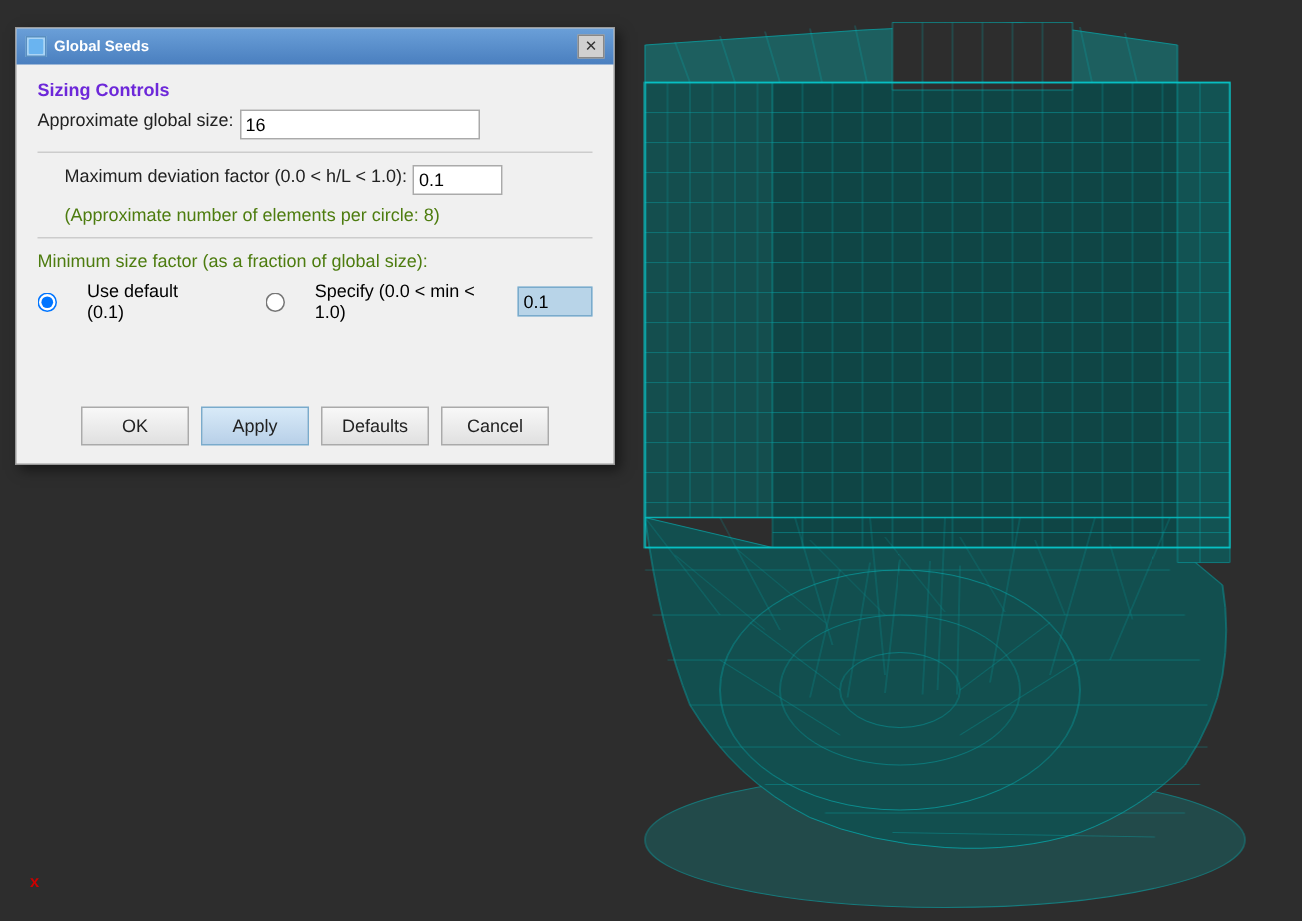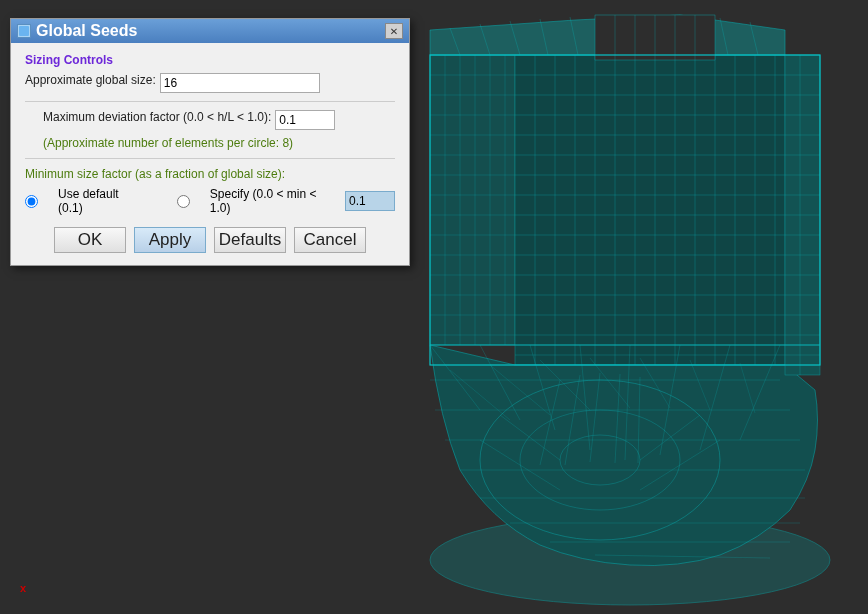--- a/index.html
+++ b/index.html
@@ -45,21 +45,21 @@
       height: 14px;
       background: #aad4f5;
       border: 1px solid #5a8fc0;
       display: flex;
       align-items: center;
       justify-content: center;
     }
 
     #dialog-title-text {
       color: white;
-      font-size: 16px;
+      font-size: 10px;
       font-weight: bold;
     }
 
     #close-btn {
       width: 18px;
       height: 16px;
       background: #d0d0d0;
       border: 1px solid #888;
       display: flex;
       align-items: center;
@@ -163,22 +163,23 @@
       gap: 8px;
       margin-top: 12px;
     }
 
     .dialog-btn {
       width: 72px;
       height: 26px;
       background: linear-gradient(to bottom, #f8f8f8, #e0e0e0);
       border: 1px solid #aaa;
       cursor: pointer;
-      font-size: 17px;
+      font-size: 12px;
       color: #222;
+      margin-top: 44px;
     }
 
     .dialog-btn-apply {
       background: linear-gradient(to bottom, #d8eaf8, #b8d0e8);
       border: 1px solid #7aabcc;
     }
 
     
     #mesh-container {
       position: absolute;

